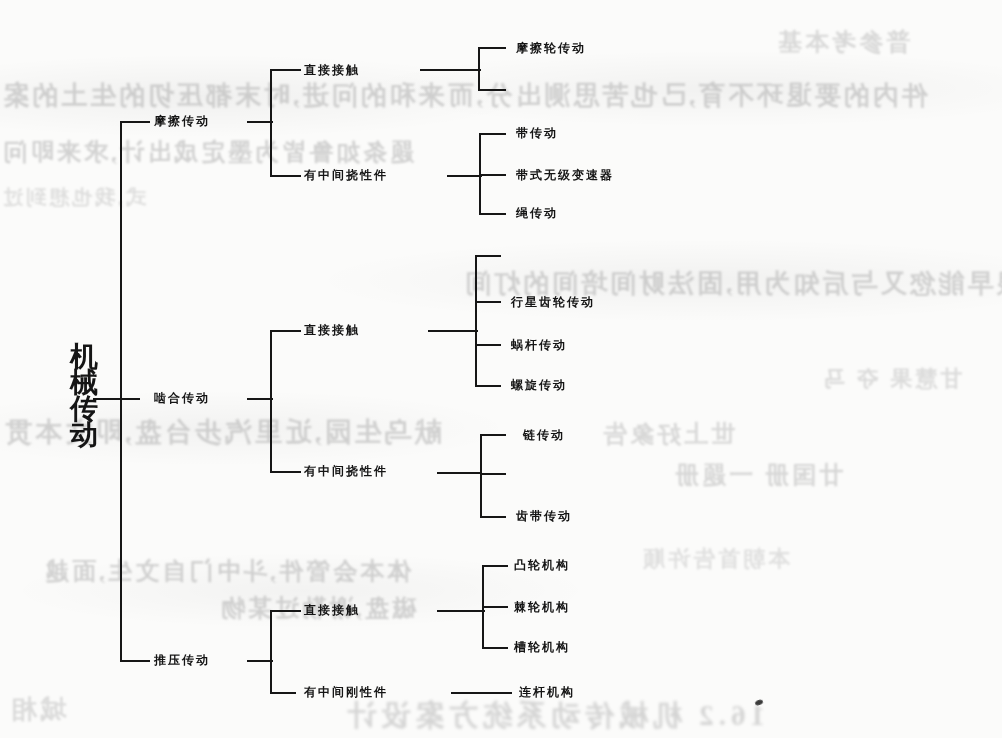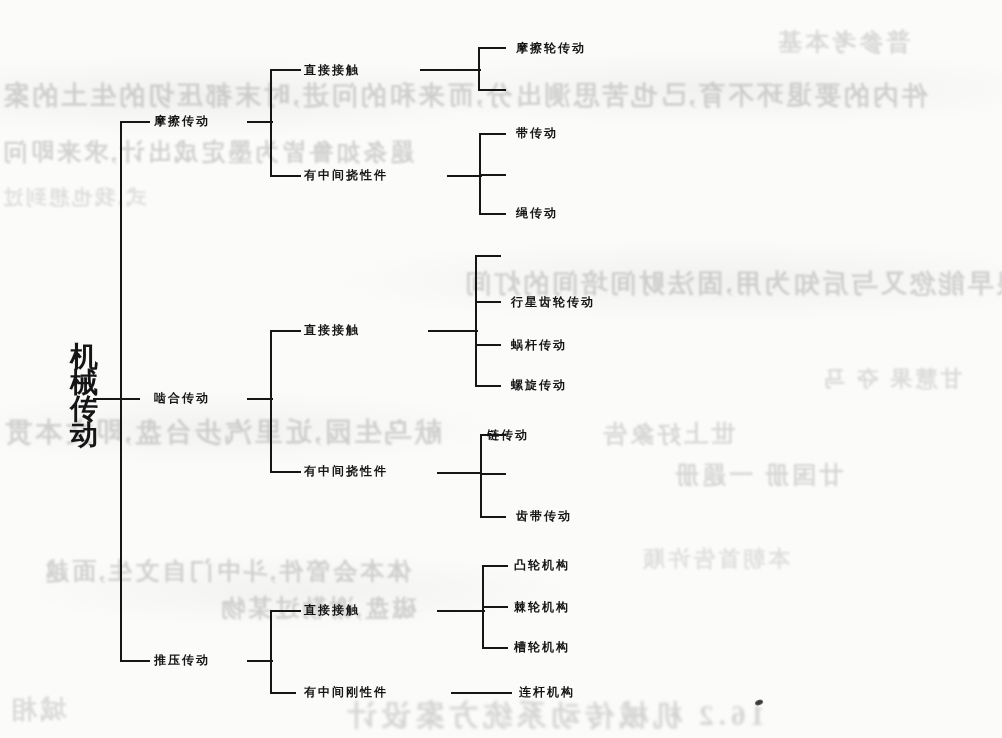--- a/index.html
+++ b/index.html
@@ -106,29 +106,30 @@
   <i class="hl" style="left:270px;top:692px;width:26px;"></i>
   <i class="hl" style="left:451px;top:692px;width:61px;"></i>
 
   <div class="root">机械传动</div>
 
   <span class="lbl" style="left:154px;top:110px;">摩擦传动</span>
   <span class="lbl" style="left:304px;top:59px;">直接接触</span>
   <span class="lbl" style="left:516px;top:37px;">摩擦轮传动</span>
   <span class="lbl" style="left:304px;top:164px;">有中间挠性件</span>
   <span class="lbl" style="left:516px;top:122px;">带传动</span>
+  <span class="lbl" style="left:516px;top:164px;">带式无级变速器</span>
   <span class="lbl" style="left:516px;top:202px;">绳传动</span>
 
   <span class="lbl" style="left:154px;top:387px;">啮合传动</span>
   <span class="lbl" style="left:304px;top:319px;">直接接触</span>
   <span class="lbl" style="left:511px;top:291px;">行星齿轮传动</span>
   <span class="lbl" style="left:511px;top:334px;">蜗杆传动</span>
   <span class="lbl" style="left:511px;top:374px;">螺旋传动</span>
   <span class="lbl" style="left:304px;top:460px;">有中间挠性件</span>
-  <span class="lbl" style="left:487px;top:424px;">链传动</span>
+  <span class="lbl" style="left:523px;top:424px;">链传动</span>
   <span class="lbl" style="left:516px;top:505px;">齿带传动</span>
 
   <span class="lbl" style="left:154px;top:649px;">推压传动</span>
   <span class="lbl" style="left:304px;top:599px;">直接接触</span>
   <span class="lbl" style="left:514px;top:554px;">凸轮机构</span>
   <span class="lbl" style="left:514px;top:596px;">棘轮机构</span>
   <span class="lbl" style="left:514px;top:636px;">槽轮机构</span>
   <span class="lbl" style="left:304px;top:681px;">有中间刚性件</span>
   <span class="lbl" style="left:519px;top:681px;">连杆机构</span>
 

